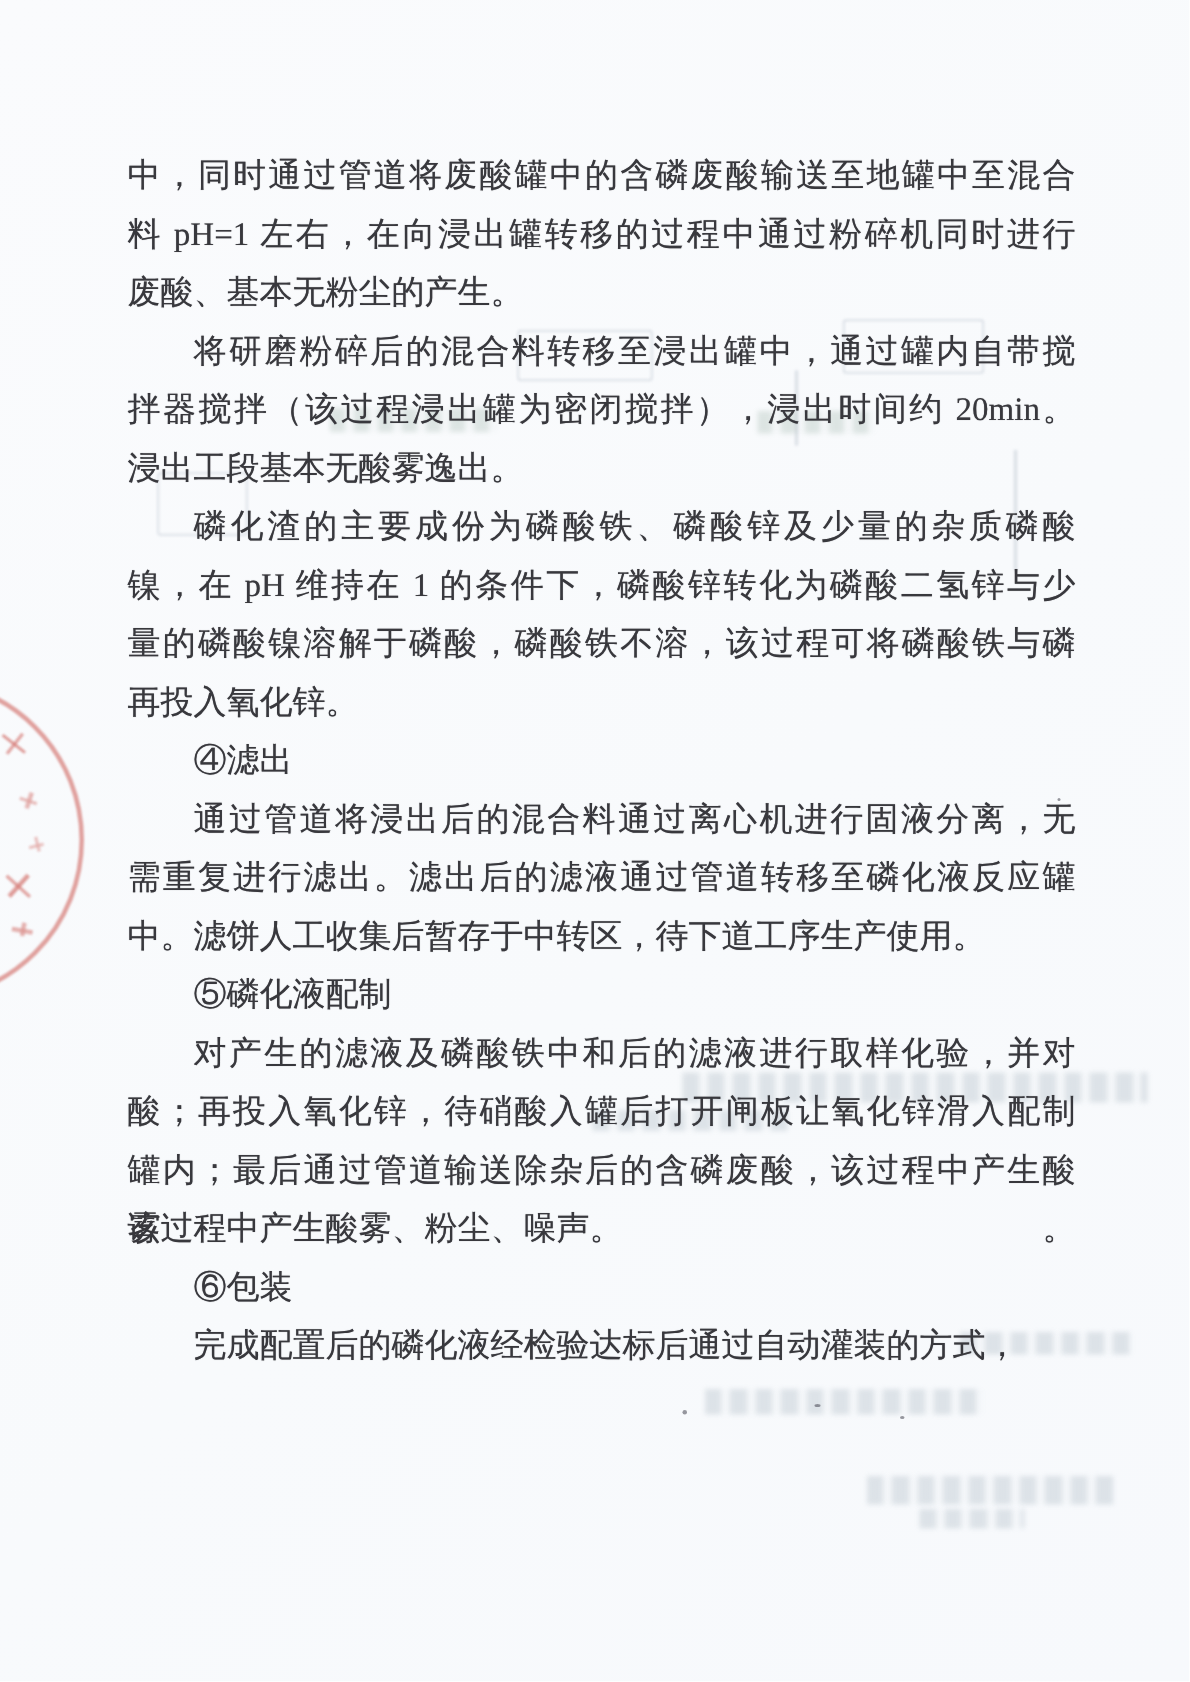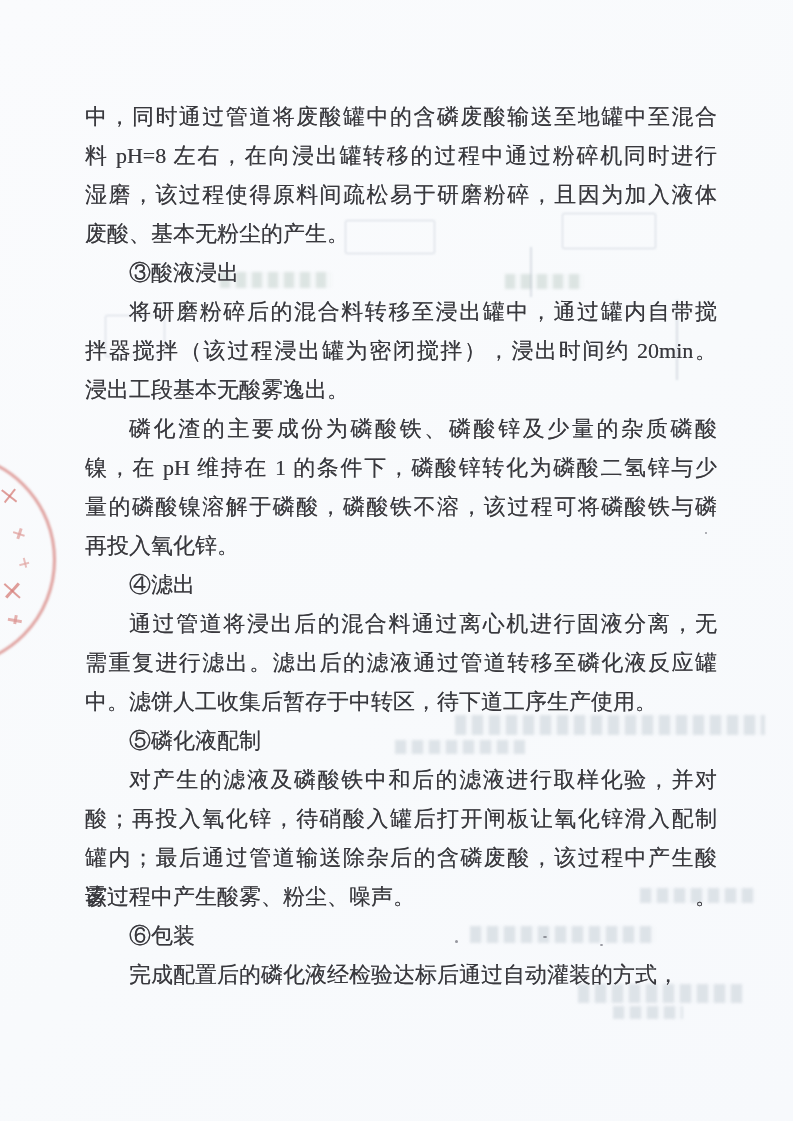--- a/index.html
+++ b/index.html
@@ -138,24 +138,22 @@
     <div class="stamp-ring"></div>
     <div class="stamp-mark m1"></div>
     <div class="stamp-mark m2"></div>
     <div class="stamp-mark m3"></div>
     <div class="stamp-mark m4"></div>
     <div class="stamp-mark m5"></div>
   </div>
 
   <div class="text-block" id="text-block">
       <div class="line j">中，同时通过管道将废酸罐中的含磷废酸输送至地罐中至混合</div>
-      <div class="line j">料 pH=8 左右，在向浸出罐转移的过程中通过粉碎机同时进行</div>
-      <div class="line j">湿磨，该过程使得原料间疏松易于研磨粉碎，且因为加入液体</div>
+      <div class="line j">料 pH=1 左右，在向浸出罐转移的过程中通过粉碎机同时进行</div>
       <div class="line">废酸、基本无粉尘的产生。</div>
-      <div class="line ind">③酸液浸出</div>
       <div class="line j ind">将研磨粉碎后的混合料转移至浸出罐中，通过罐内自带搅</div>
       <div class="line j">拌器搅拌（该过程浸出罐为密闭搅拌），浸出时间约 20min。</div>
       <div class="line">浸出工段基本无酸雾逸出。</div>
       <div class="line j ind">磷化渣的主要成份为磷酸铁、磷酸锌及少量的杂质磷酸</div>
       <div class="line j">镍，在 pH 维持在 1 的条件下，磷酸锌转化为磷酸二氢锌与少</div>
       <div class="line j">量的磷酸镍溶解于磷酸，磷酸铁不溶，该过程可将磷酸铁与磷</div>
       <div class="line">再投入氧化锌。</div>
       <div class="line ind">④滤出</div>
       <div class="line j ind">通过管道将浸出后的混合料通过离心机进行固液分离，无</div>
       <div class="line j">需重复进行滤出。滤出后的滤液通过管道转移至磷化液反应罐</div>

